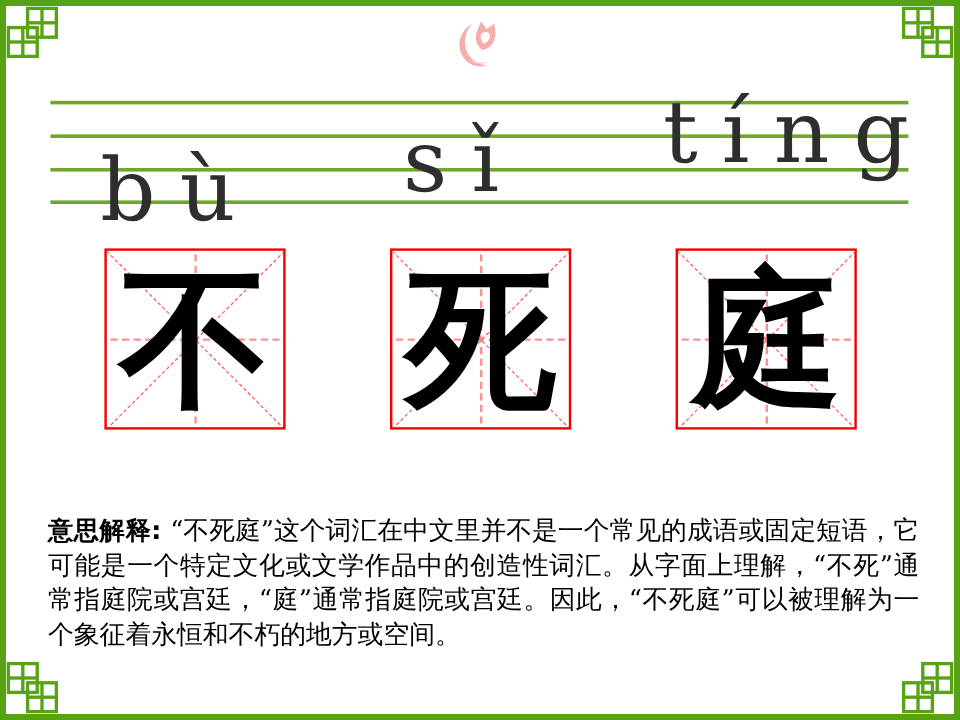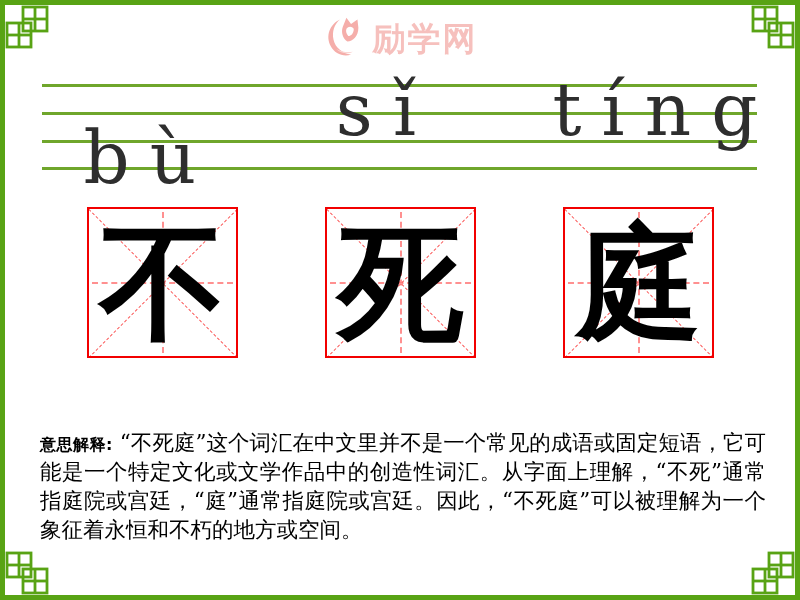--- a/index.html
+++ b/index.html
@@ -31,21 +31,21 @@
   .staff-line{
     position:absolute; left:42px; width:715px; height:3px; background:#6fa62b;
   }
   .line1{top:84px;} .line2{top:112px;} .line3{top:140px;} .line4{top:167px;}
   .pinyin-syllable{
     position:absolute; top:74px; font-size:72px; line-height:1;
     color:#2e2e2e; letter-spacing:0.28em;
     transform:translateX(-50%);
     font-family:"DejaVu Serif", serif;
   }
-  .py1{left:150px;margin-top:48px;} .py2{left:386px;} .py3{left:665px;}
+  .py1{left:150px;margin-top:48px;} .py2{left:386px;margin-top:24px;} .py3{left:665px;}
   
   .char-box{
     position:absolute; top:207px; width:151px; height:151px;
     border:2px solid #f20000; box-sizing:border-box; overflow:hidden;
     display:flex; align-items:center; justify-content:center;
   }
   .box1{left:87px;} .box2{left:325px;} .box3{left:563px;}
   .guide{position:absolute; pointer-events:none;}
   .guide-h{top:50%; left:3px; right:3px; border-top:2px dashed #ff9090; margin-top:-1px;}
   .guide-v{left:50%; top:3px; bottom:3px; border-left:2px dashed #ff9090; margin-left:-1px;}
@@ -58,21 +58,21 @@
     position:relative; z-index:2; font-size:126px; font-weight:bold;
     line-height:1; color:#000; font-family:"DejaVu Serif", serif;
   }
   
   .explain{
     position:absolute; left:40px; top:406px; width:726px;
     font-size:21.5px; line-height:1.35; color:#000;
     text-align:justify;
   }
   .explain b{
-    font-family:"DejaVu Sans", sans-serif; font-size:16px; letter-spacing:0.5px;
+    font-family:"DejaVu Sans", sans-serif; font-size:21px; letter-spacing:0.5px;
   }
 </style>
 </head>
 <body>
 
 <div class="frame"></div>
 
 <div class="corner tl">
   <svg width="55" height="55" viewBox="0 0 55 55">
     <g stroke="#58a314" stroke-width="2.8" fill="none">
@@ -124,21 +124,20 @@
 
 <div class="logo">
   <span>
     <svg width="46" height="46" viewBox="0 0 50 50">
       <path d="M19 6 C8 11 3 24 9 35 C13 43 23 47 31 44 C22 43 14 37 12 28 C10 19 13 11 19 6 Z" fill="#f5aeaa"></path>
       <path d="M22 14 L26 4 L31 11 L38 6 L39 15 C39 24 33 30 27 30 C22 26 20 20 22 14 Z" fill="#f5aeaa"></path>
       <path d="M26 16 C28 13 32 13 34 16 C34 21 31 24 28 24 C26 21 25 19 26 16 Z" fill="#ffffff"></path>
       <path d="M15 38 C20 43 28 44 33 41 C27 42 20 41 15 38 Z" fill="#fad6d3"></path>
     </svg>
   </span>
-  <span class="logo-text">励学网</span>
 </div>
 
 <div>
   <div class="staff-line line1"></div>
   <div class="staff-line line2"></div>
   <div class="staff-line line3"></div>
   <div class="staff-line line4"></div>
   <span class="pinyin-syllable py1">bù</span>
   <span class="pinyin-syllable py2">sǐ</span>
   <span class="pinyin-syllable py3">tíng</span>

